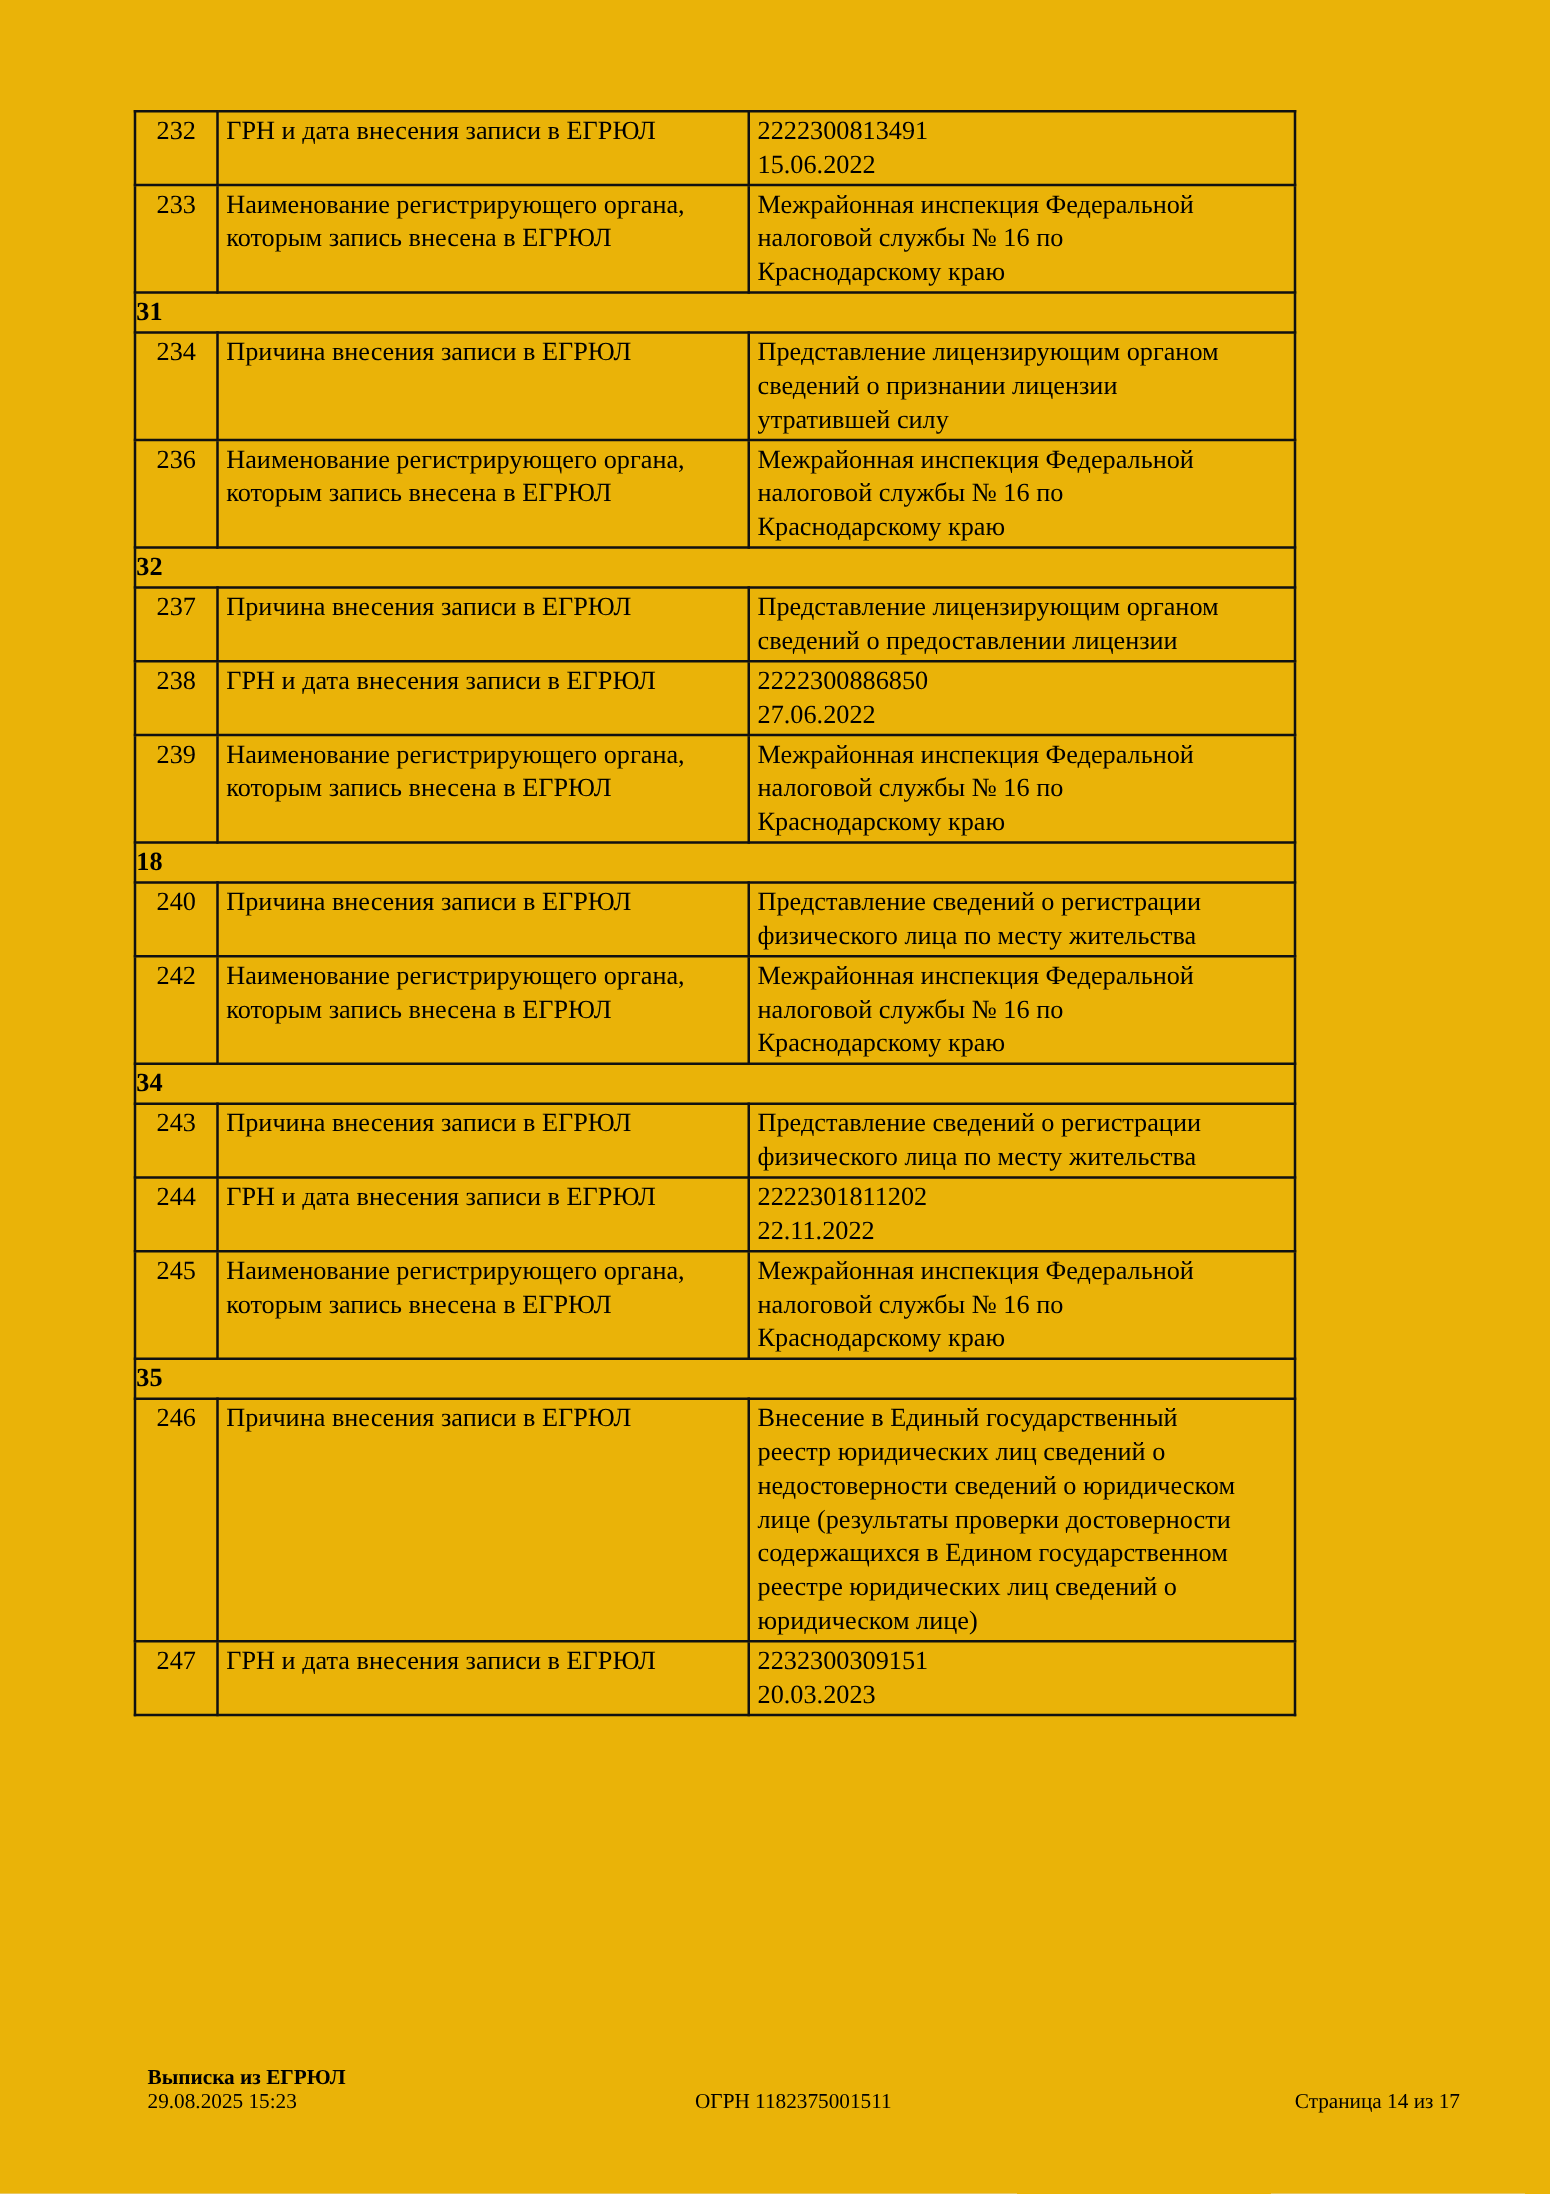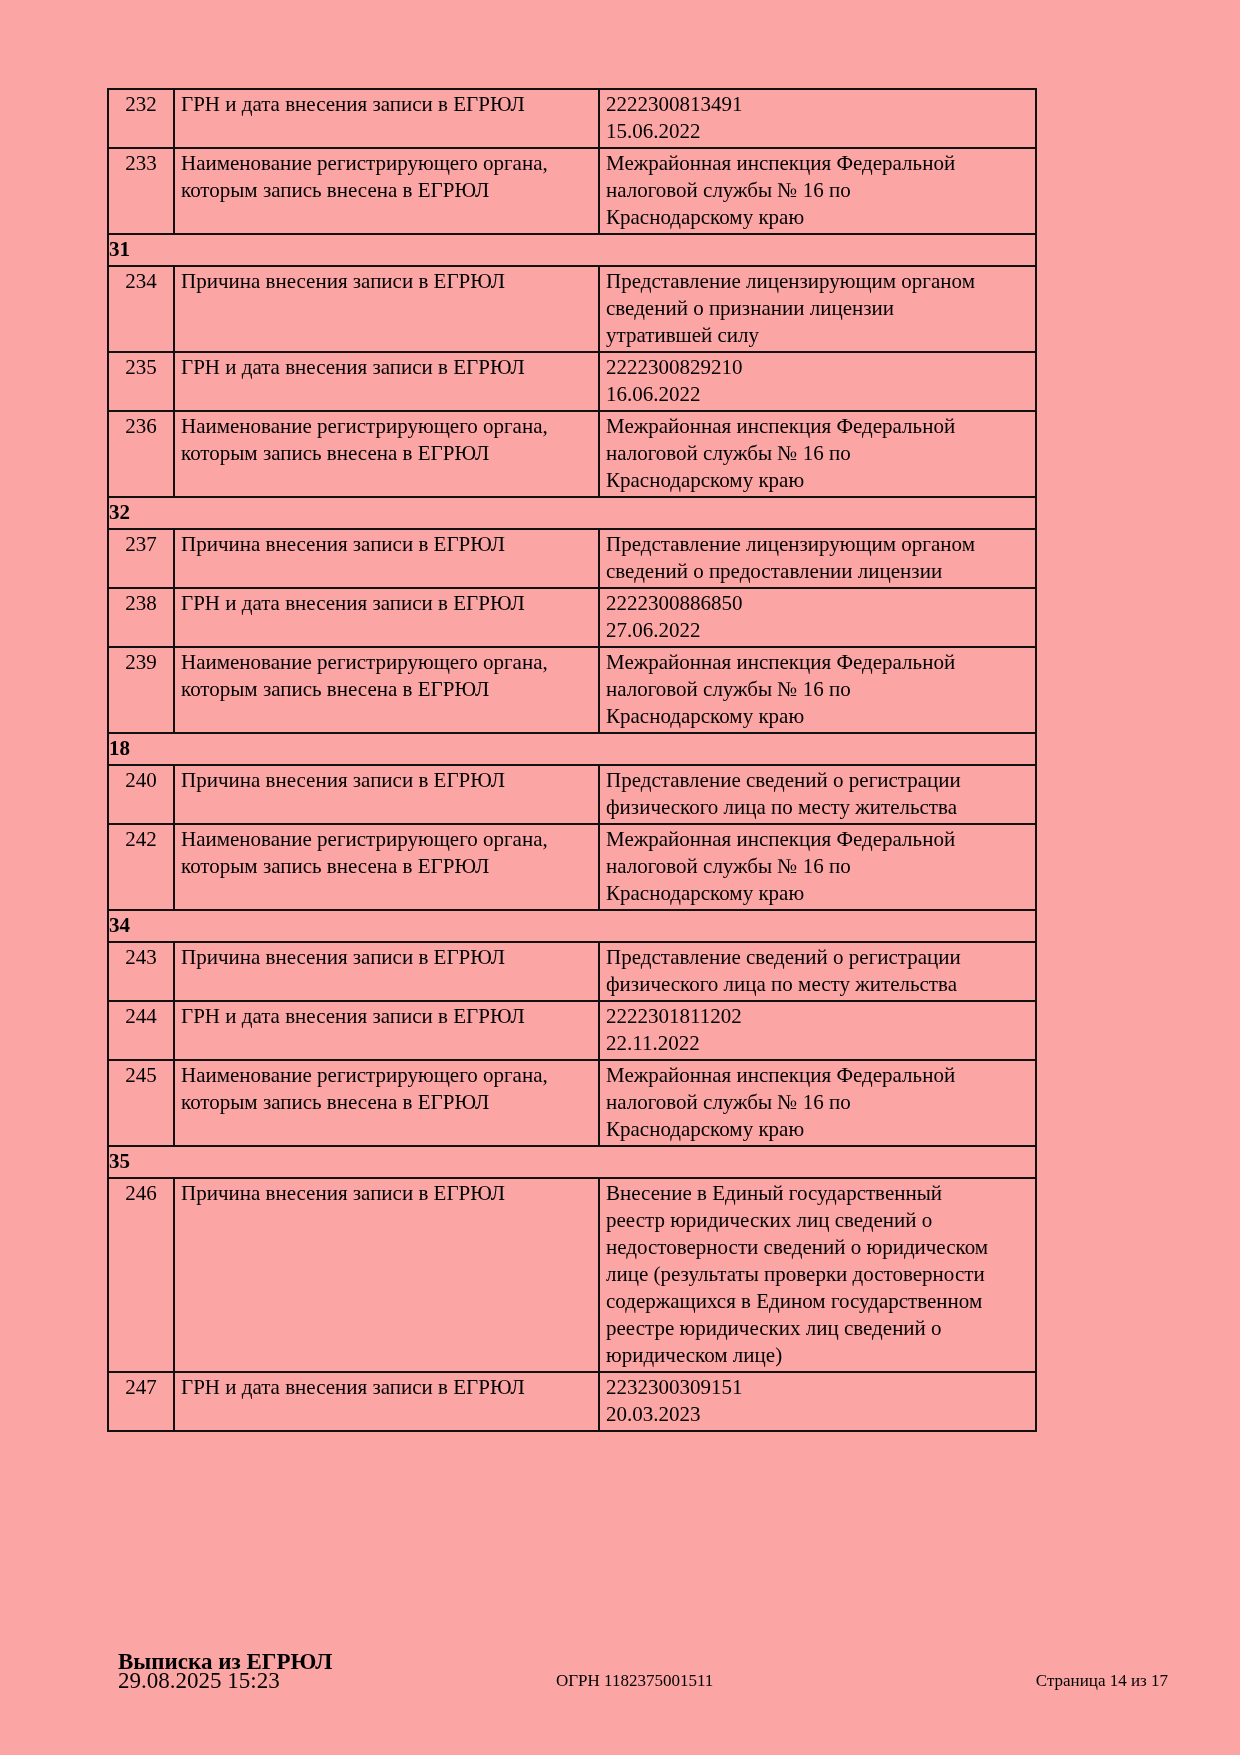--- a/index.html
+++ b/index.html
@@ -1,20 +1,20 @@
 <!DOCTYPE html>
 <html lang="ru"><head>
 <meta charset="utf-8">
 <style>
   html, body { margin: 0; padding: 0; background: #e8e8e8; }
   .page {
     position: relative;
     width: 1240px;
     height: 1755px;
-    background: #fca5a5;
+    background: #eab308;
     font-family: "Liberation Serif", "DejaVu Serif", serif;
     color: #000;
     overflow: hidden;
   }
   table.egrul {
     position: absolute;
     left: 107px;
     top: 88px;
     width: 928px;
     border-collapse: collapse;
@@ -40,21 +40,21 @@
   table.egrul tr.sec td {
     text-align: left;
     font-weight: bold;
     padding: 1px 0 2px 0;
     margin-top: 47px;
   }
   .f-left {
     position: absolute;
     left: 118px;
     top: 1652px;
-    font-size: 23px;
+    font-size: 17px;
     line-height: 19px;
     white-space: nowrap;
   }
   .f-left .b { font-weight: bold; }
   .f-center {
     position: absolute;
     left: 556px;
     top: 1671px;
     font-size: 17px;
     line-height: 19px;
@@ -99,26 +99,20 @@
           <td colspan="3">31</td>
         </tr>
         <tr>
           <td class="num">234</td>
           <td class="label">Причина внесения записи в ЕГРЮЛ</td>
           <td class="value">Представление лицензирующим органом
 сведений о признании лицензии
 утратившей силу</td>
         </tr>
         <tr>
-          <td class="num">235</td>
-          <td class="label">ГРН и дата внесения записи в ЕГРЮЛ</td>
-          <td class="value">2222300829210
-16.06.2022</td>
-        </tr>
-        <tr>
           <td class="num">236</td>
           <td class="label">Наименование регистрирующего органа,
 которым запись внесена в ЕГРЮЛ</td>
           <td class="value">Межрайонная инспекция Федеральной
 налоговой службы № 16 по
 Краснодарскому краю</td>
         </tr>
         <tr class="sec">
           <td colspan="3">32</td>
         </tr>

